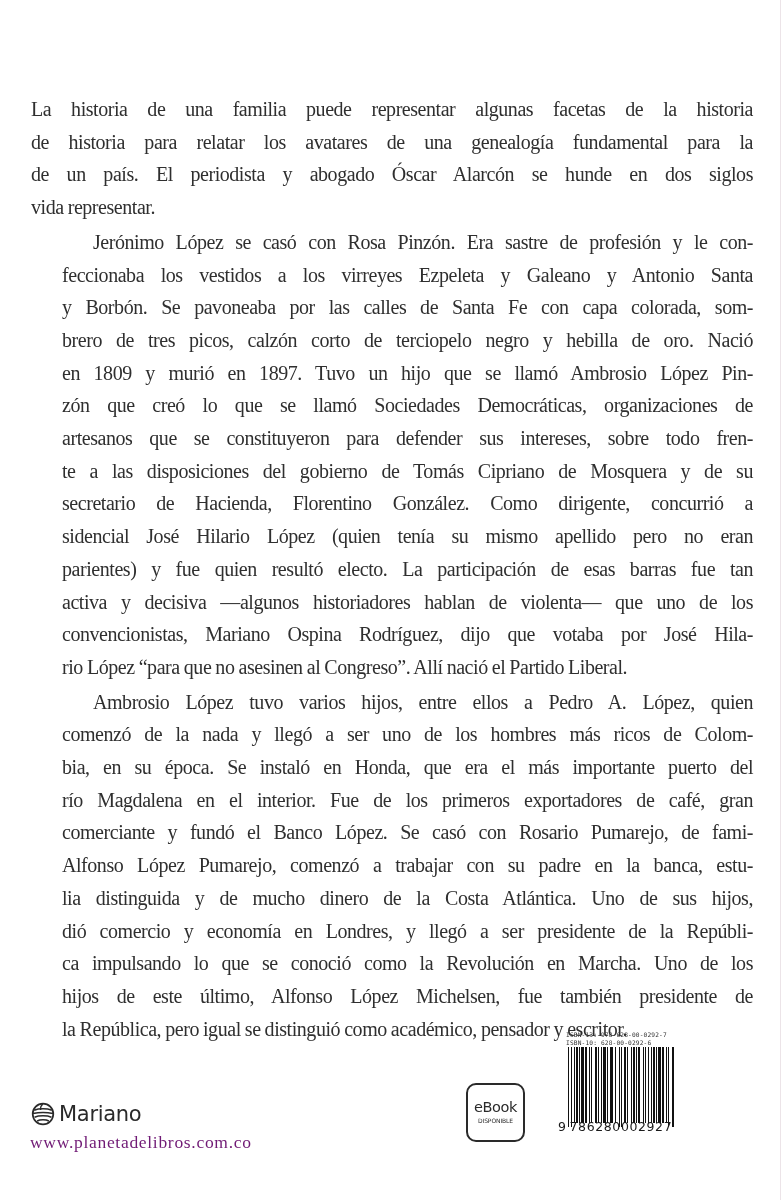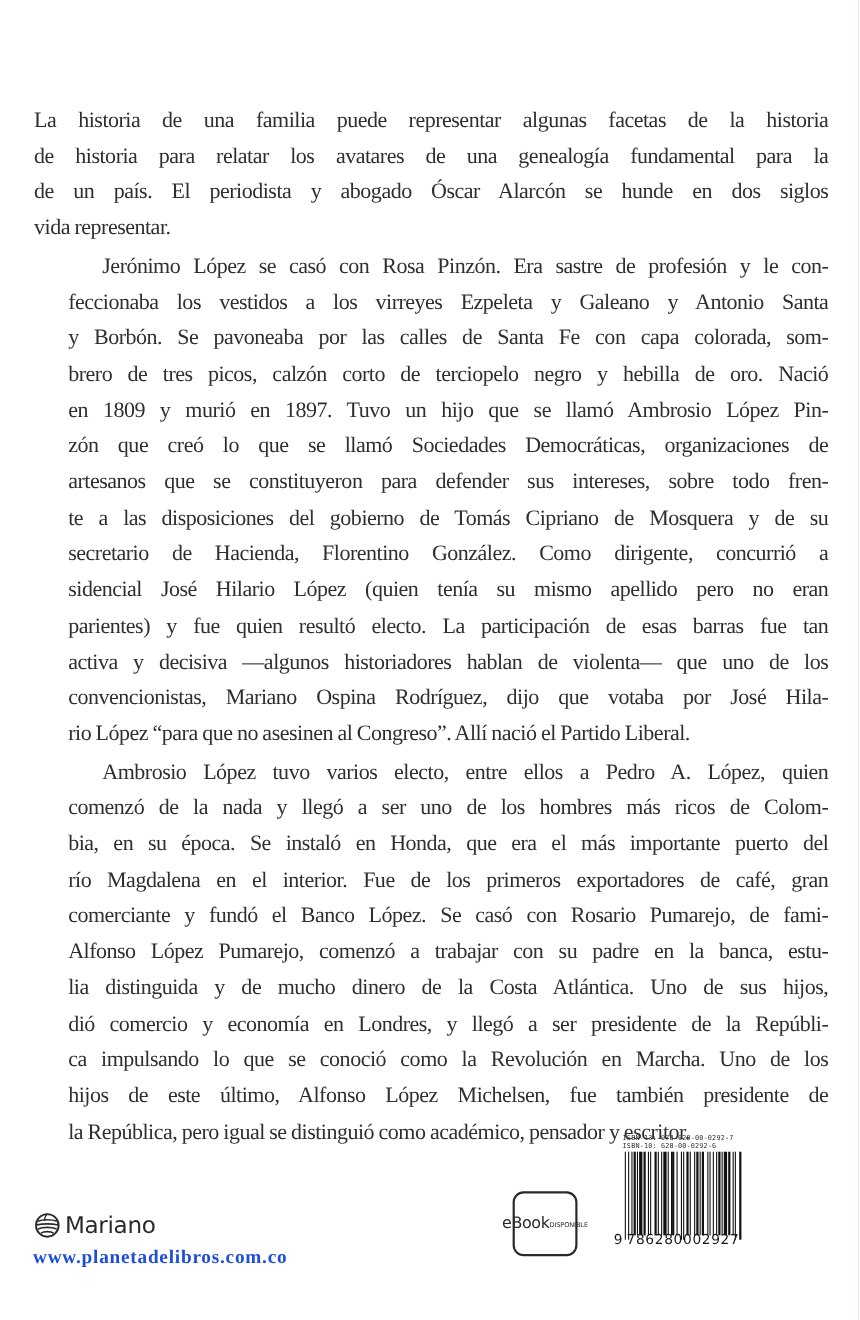--- a/index.html
+++ b/index.html
@@ -71,33 +71,32 @@
       color: #2a2a2a;
       letter-spacing: -0.3px;
     }
     .site-url {
       position: absolute;
       left: 30px;
       top: 1132px;
       font-family: "Liberation Serif", "DejaVu Serif", serif;
       font-size: 17.5px;
       letter-spacing: 0.7px;
-      color: #1d4ed8;
-      font-weight: bold;
+      color: #701a75;
     }
     .ebook-badge {
       position: absolute;
       left: 466px;
       top: 1083px;
       width: 59px;
       height: 59px;
       border: 2px solid #2a2a2a;
       border-radius: 10px;
       display: flex;
-      flex-direction: row;
+      flex-direction: column;
       align-items: center;
       justify-content: center;
       box-sizing: border-box;
     }
     .ebook-title {
       font-family: "DejaVu Sans", "Liberation Sans", sans-serif;
       font-size: 14.5px;
       line-height: 15px;
       color: #2a2a2a;
       letter-spacing: -0.4px;
@@ -177,21 +176,21 @@
       <span class="line">artesanos que se constituyeron para defender sus intereses, sobre todo fren-</span>
       <span class="line">te a las disposiciones del gobierno de Tomás Cipriano de Mosquera y de su</span>
       <span class="line">secretario de Hacienda, Florentino González. Como dirigente, concurrió a</span>
       <span class="line">sidencial José Hilario López (quien tenía su mismo apellido pero no eran</span>
       <span class="line">parientes) y fue quien resultó electo. La participación de esas barras fue tan</span>
       <span class="line">activa y decisiva —algunos historiadores hablan de violenta— que uno de los</span>
       <span class="line">convencionistas, Mariano Ospina Rodríguez, dijo que votaba por José Hila-</span>
       <span class="line last">rio López “para que no asesinen al Congreso”. Allí nació el Partido Liberal.</span>
     </p>
     <p class="indent">
-      <span class="line" style="padding-left: 31px;">Ambrosio López tuvo varios electo, entre ellos a Pedro A. López, quien</span>
+      <span class="line" style="padding-left: 31px;">Ambrosio López tuvo varios hijos, entre ellos a Pedro A. López, quien</span>
       <span class="line">comenzó de la nada y llegó a ser uno de los hombres más ricos de Colom-</span>
       <span class="line">bia, en su época. Se instaló en Honda, que era el más importante puerto del</span>
       <span class="line">río Magdalena en el interior. Fue de los primeros exportadores de café, gran</span>
       <span class="line">comerciante y fundó el Banco López. Se casó con Rosario Pumarejo, de fami-</span>
       <span class="line">Alfonso López Pumarejo, comenzó a trabajar con su padre en la banca, estu-</span>
       <span class="line">lia distinguida y de mucho dinero de la Costa Atlántica. Uno de sus hijos,</span>
       <span class="line">dió comercio y economía en Londres, y llegó a ser presidente de la Repúbli-</span>
       <span class="line">ca impulsando lo que se conoció como la Revolución en Marcha. Uno de los</span>
       <span class="line">hijos de este último, Alfonso López Michelsen, fue también presidente de</span>
       <span class="line last">la República, pero igual se distinguió como académico, pensador y escritor.</span>

